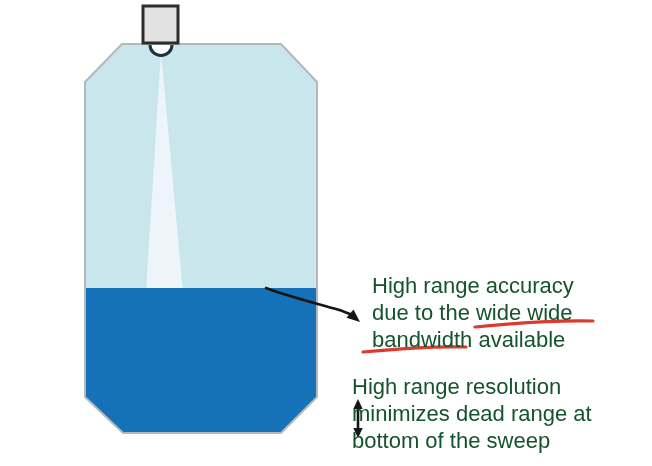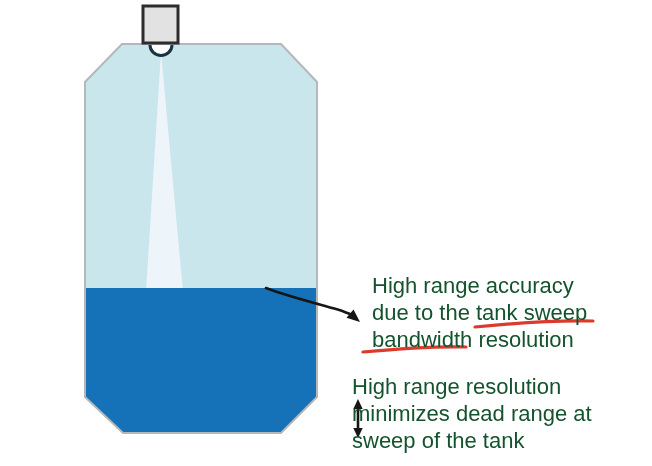--- a/index.html
+++ b/index.html
@@ -59,23 +59,23 @@
       <polygon points="358,399 353.3,409 362.7,409" fill="#161616"></polygon>
       <polygon points="358,438 353.3,428 362.7,428" fill="#161616"></polygon>
     </g>
 
     <path d="M 475 327 C 515 323 560 320 593 321" fill="none" stroke-width="3.2" stroke-linecap="round" stroke="#dc3a2c"></path>
     <path d="M 363 352 C 395 349 432 346 466 347" fill="none" stroke-width="3.2" stroke-linecap="round" stroke="#dc3a2c"></path>
   </svg>
 
   <div class="note note-accuracy">
     <span class="line">High range accuracy</span>
-    <span class="line">due to the tank sweep</span>
-    <span class="line">bandwidth resolution</span>
+    <span class="line">due to the wide wide</span>
+    <span class="line">bandwidth available</span>
   </div>
 
   <div class="note note-resolution">
     <span class="line">High range resolution</span>
     <span class="line">minimizes dead range at</span>
-    <span class="line">sweep of the tank</span>
+    <span class="line">bottom of the sweep</span>
   </div>
 
 </div>
 
 </body></html>

